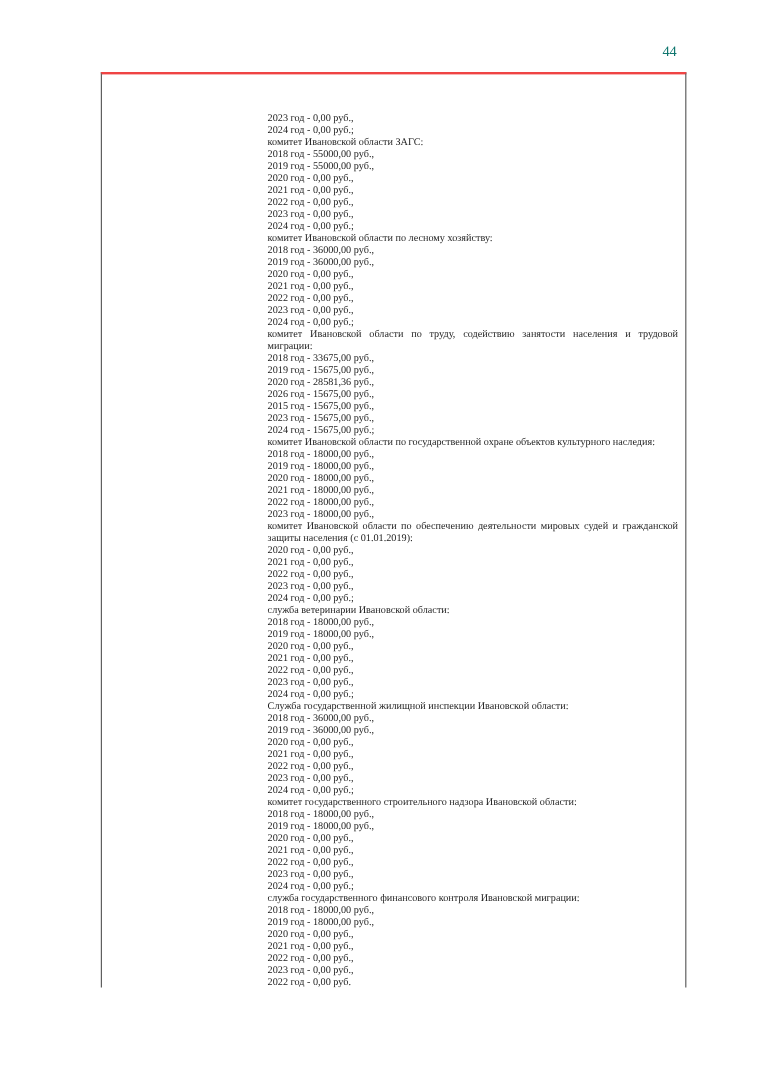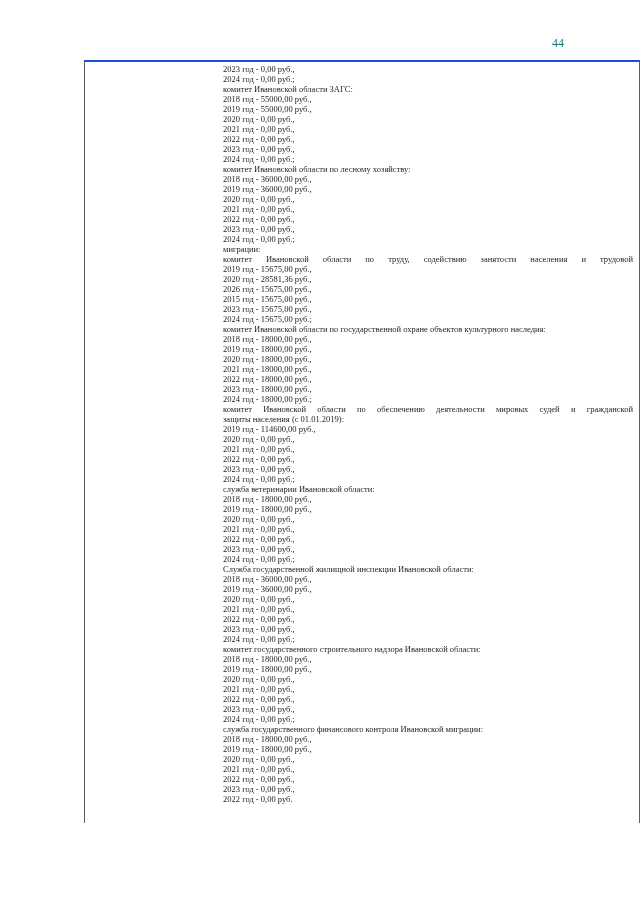--- a/index.html
+++ b/index.html
@@ -20,28 +20,28 @@
     top: 36px;
     left: 552px;
     font-size: 12px;
     line-height: 14px;
     color: #0f766e;
   }
   .budget-table {
     position: absolute;
     left: 84px;
     top: 60px;
-    width: 556px;
+    width: 488px;
     height: 763px;
     box-sizing: border-box;
-    border-top: 2px solid #1d4ed8;
+    border-top: 2px solid #ef4444;
     border-left: 1px solid #5f5f5f;
     border-right: 1px solid #5f5f5f;
     display: flex;
-    align-items: flex-start;
+    align-items: flex-end;
   }
   .cell-left {
     width: 134px;
     box-sizing: border-box;
     border-right: 1px solid #5f5f5f;
     flex: 0 0 auto;
   }
   .cell-content {
     flex: 1 1 auto;
     box-sizing: border-box;
@@ -79,39 +79,38 @@
       <div class="line">2023 год - 0,00 руб.,</div>
       <div class="line">2024 год - 0,00 руб.;</div>
       <div class="line">комитет Ивановской области по лесному хозяйству:</div>
       <div class="line">2018 год - 36000,00 руб.,</div>
       <div class="line">2019 год - 36000,00 руб.,</div>
       <div class="line">2020 год - 0,00 руб.,</div>
       <div class="line">2021 год - 0,00 руб.,</div>
       <div class="line">2022 год - 0,00 руб.,</div>
       <div class="line">2023 год - 0,00 руб.,</div>
       <div class="line">2024 год - 0,00 руб.;</div>
+      <div class="line just">комитет Ивановской области по труду, содействию занятости населения и трудовой</div>
       <div class="line">миграции:</div>
-      <div class="line just">комитет Ивановской области по труду, содействию занятости населения и трудовой</div>
+      <div class="line">2018 год - 33675,00 руб.,</div>
       <div class="line">2019 год - 15675,00 руб.,</div>
       <div class="line">2020 год - 28581,36 руб.,</div>
       <div class="line">2026 год - 15675,00 руб.,</div>
       <div class="line">2015 год - 15675,00 руб.,</div>
       <div class="line">2023 год - 15675,00 руб.,</div>
       <div class="line">2024 год - 15675,00 руб.;</div>
       <div class="line">комитет Ивановской области по государственной охране объектов культурного наследия:</div>
       <div class="line">2018 год - 18000,00 руб.,</div>
       <div class="line">2019 год - 18000,00 руб.,</div>
       <div class="line">2020 год - 18000,00 руб.,</div>
       <div class="line">2021 год - 18000,00 руб.,</div>
       <div class="line">2022 год - 18000,00 руб.,</div>
       <div class="line">2023 год - 18000,00 руб.,</div>
-      <div class="line">2024 год - 18000,00 руб.;</div>
       <div class="line just">комитет Ивановской области по обеспечению деятельности мировых судей и гражданской</div>
       <div class="line">защиты населения (с 01.01.2019):</div>
-      <div class="line">2019 год - 114600,00 руб.,</div>
       <div class="line">2020 год - 0,00 руб.,</div>
       <div class="line">2021 год - 0,00 руб.,</div>
       <div class="line">2022 год - 0,00 руб.,</div>
       <div class="line">2023 год - 0,00 руб.,</div>
       <div class="line">2024 год - 0,00 руб.;</div>
       <div class="line">служба ветеринарии Ивановской области:</div>
       <div class="line">2018 год - 18000,00 руб.,</div>
       <div class="line">2019 год - 18000,00 руб.,</div>
       <div class="line">2020 год - 0,00 руб.,</div>
       <div class="line">2021 год - 0,00 руб.,</div>

